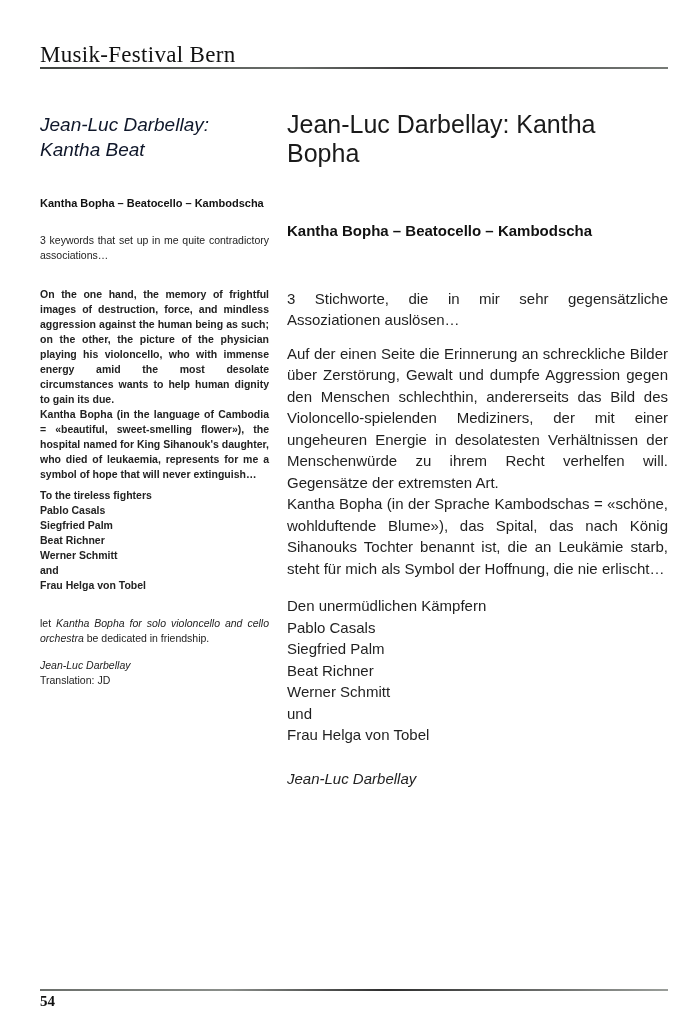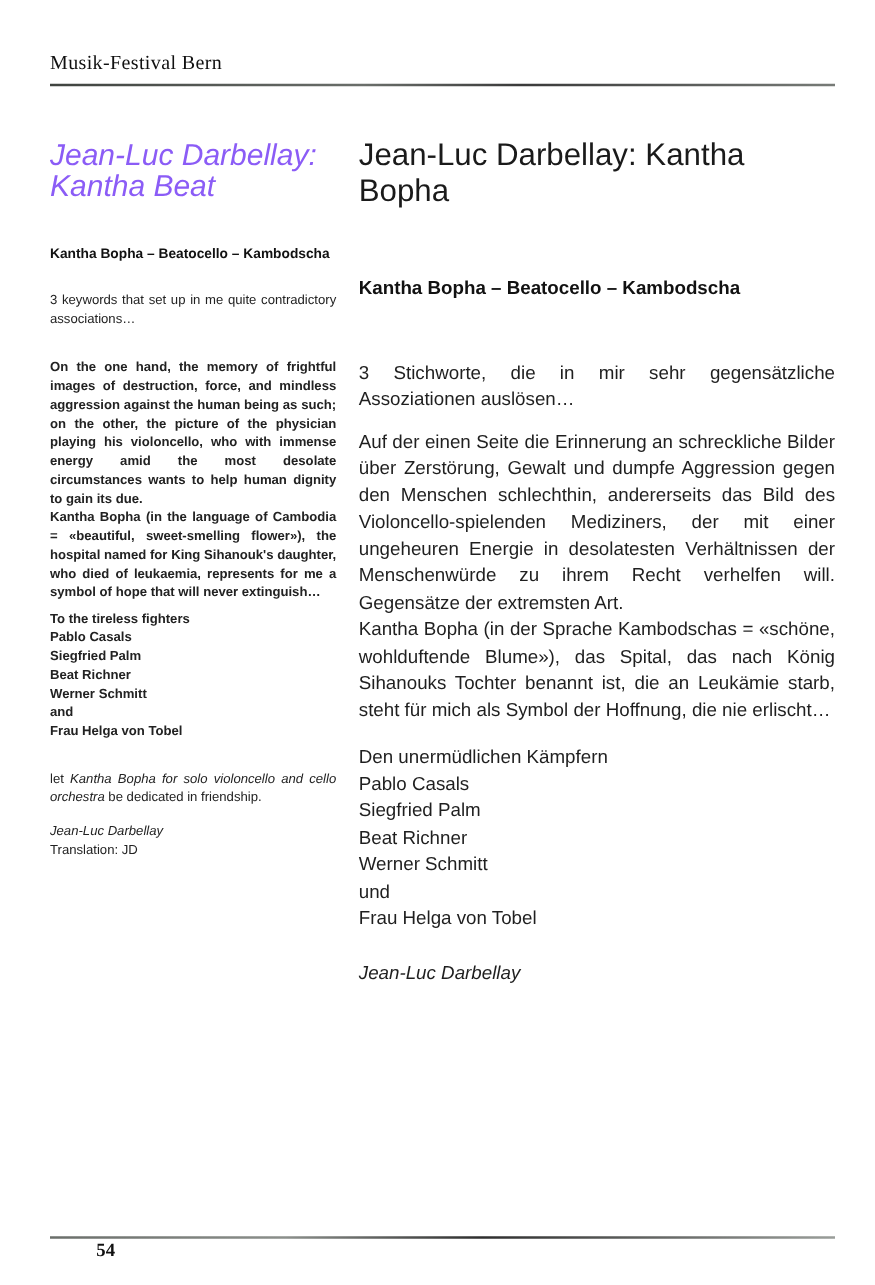--- a/index.html
+++ b/index.html
@@ -12,21 +12,21 @@
     font-family: "Liberation Sans", sans-serif;
     overflow: hidden;
   }
 
   
   .header-title {
     position: absolute;
     left: 40px;
     top: 42px;
     font-family: "Liberation Serif", serif;
-    font-size: 16px;
+    font-size: 23px;
     letter-spacing: 0.3px;
     color: #111;
   }
   .header-rule {
     position: absolute;
     left: 40px;
     top: 67px;
     width: 628px;
     height: 2px;
     background: linear-gradient(to right, #3f433f, #6a6e6a 40%, #3a3a3a 60%, #777b77);
@@ -37,23 +37,23 @@
     position: absolute;
     left: 40px;
     top: 112px;
     width: 229px;
     font-size: 10.5px;
     line-height: 15px;
     color: #222;
   }
   .left-title {
     font-style: italic;
-    font-size: 24px;
+    font-size: 19px;
     line-height: 25px;
-    color: #8b5cf6;
+    color: #0f172a;
   }
   .left-subtitle {
     margin-top: 34px;
     font-weight: bold;
     font-size: 11px;
     color: #111;
   }
   .left-intro { margin-top: 22px; text-align: justify; }
   .left-para  { margin-top: 24px; text-align: justify; font-weight: bold; }
   .left-dedication { margin-top: 6px; font-weight: bold; }
@@ -99,21 +99,20 @@
     background: linear-gradient(to right, #6a6e6a, #8b8f8b 30%, #2e2e2e 55%, #9a9e9a);
   }
   .page-number {
     position: absolute;
     left: 40px;
     top: 993px;
     font-family: "Liberation Serif", serif;
     font-size: 15px;
     font-weight: bold;
     color: #111;
-    margin-left: 37px;
   }
 </style>
 </head>
 <body>
 
 <div class="page">
 
   <div class="header-title">Musik-Festival Bern</div>
   <div class="header-rule"></div>
 

